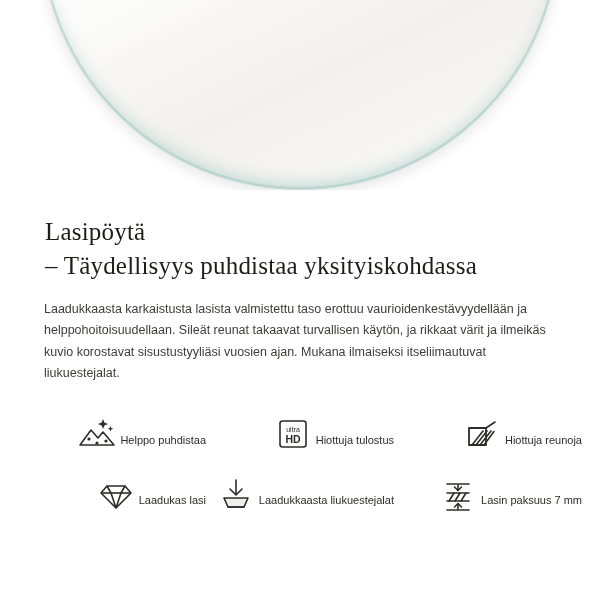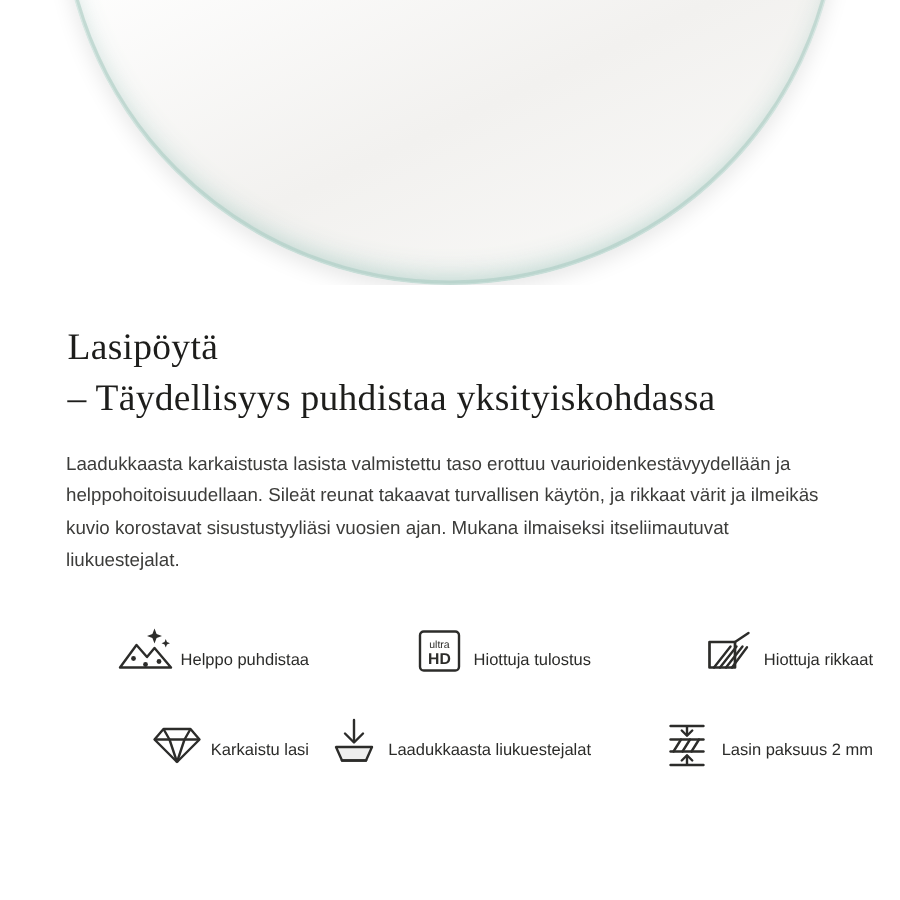--- a/index.html
+++ b/index.html
@@ -175,33 +175,33 @@
     <div class="feature-icon">
       <svg width="42" height="40" viewBox="0 0 42 40" fill="none" stroke="#2c2c2a" stroke-width="1.6" stroke-linecap="round" stroke-linejoin="round">
         <path d="M8 31 L8 14 L25 14 L25 31 Z" stroke-width="1.8"></path>
         <path d="M25 14 L34 8"></path>
         <path d="M11 31 L22 17"></path>
         <path d="M15 31 L26 17"></path>
         <path d="M19 31 L30 17"></path>
         <path d="M23 31 L33 17.5"></path>
       </svg>
     </div>
-    <div class="feature-label">Hiottuja rikkaat</div>
+    <div class="feature-label">Hiottuja reunoja</div>
   </div>
 
   <div class="feature">
     <div class="feature-icon">
       <svg width="42" height="40" viewBox="0 0 42 40" fill="none" stroke="#2c2c2a" stroke-width="1.6" stroke-linejoin="round">
         <path d="M12 12 L30 12 L36 19 L21 34 L6 19 Z"></path>
         <path d="M6 19 L36 19"></path>
         <path d="M12 12 L16 19 L21 34"></path>
         <path d="M30 12 L26 19 L21 34"></path>
       </svg>
     </div>
-    <div class="feature-label">Karkaistu lasi</div>
+    <div class="feature-label">Laadukas lasi</div>
   </div>
 
   <div class="feature">
     <div class="feature-icon">
       <svg width="42" height="40" viewBox="0 0 42 40" fill="none" stroke="#2c2c2a" stroke-width="1.6" stroke-linecap="round" stroke-linejoin="round">
         <path d="M21 6 L21 20"></path>
         <path d="M15 15 L21 21 L27 15"></path>
         <path d="M9 24 L33 24 L29 33 L13 33 Z" fill="#efefee"></path>
         <path d="M13 33 L29 33"></path>
       </svg>
@@ -218,16 +218,16 @@
         <path d="M10 19 L32 19"></path>
         <path d="M12 27 L17 19"></path>
         <path d="M18 27 L23 19"></path>
         <path d="M24 27 L29 19"></path>
         <path d="M10 27 L32 27"></path>
         <path d="M21 35 L21 30"></path>
         <path d="M17.5 33 L21 29.5 L24.5 33"></path>
         <path d="M10 36 L32 36"></path>
       </svg>
     </div>
-    <div class="feature-label">Lasin paksuus 2 mm</div>
+    <div class="feature-label">Lasin paksuus 7 mm</div>
   </div>
 
 </div>
 
 </body></html>

